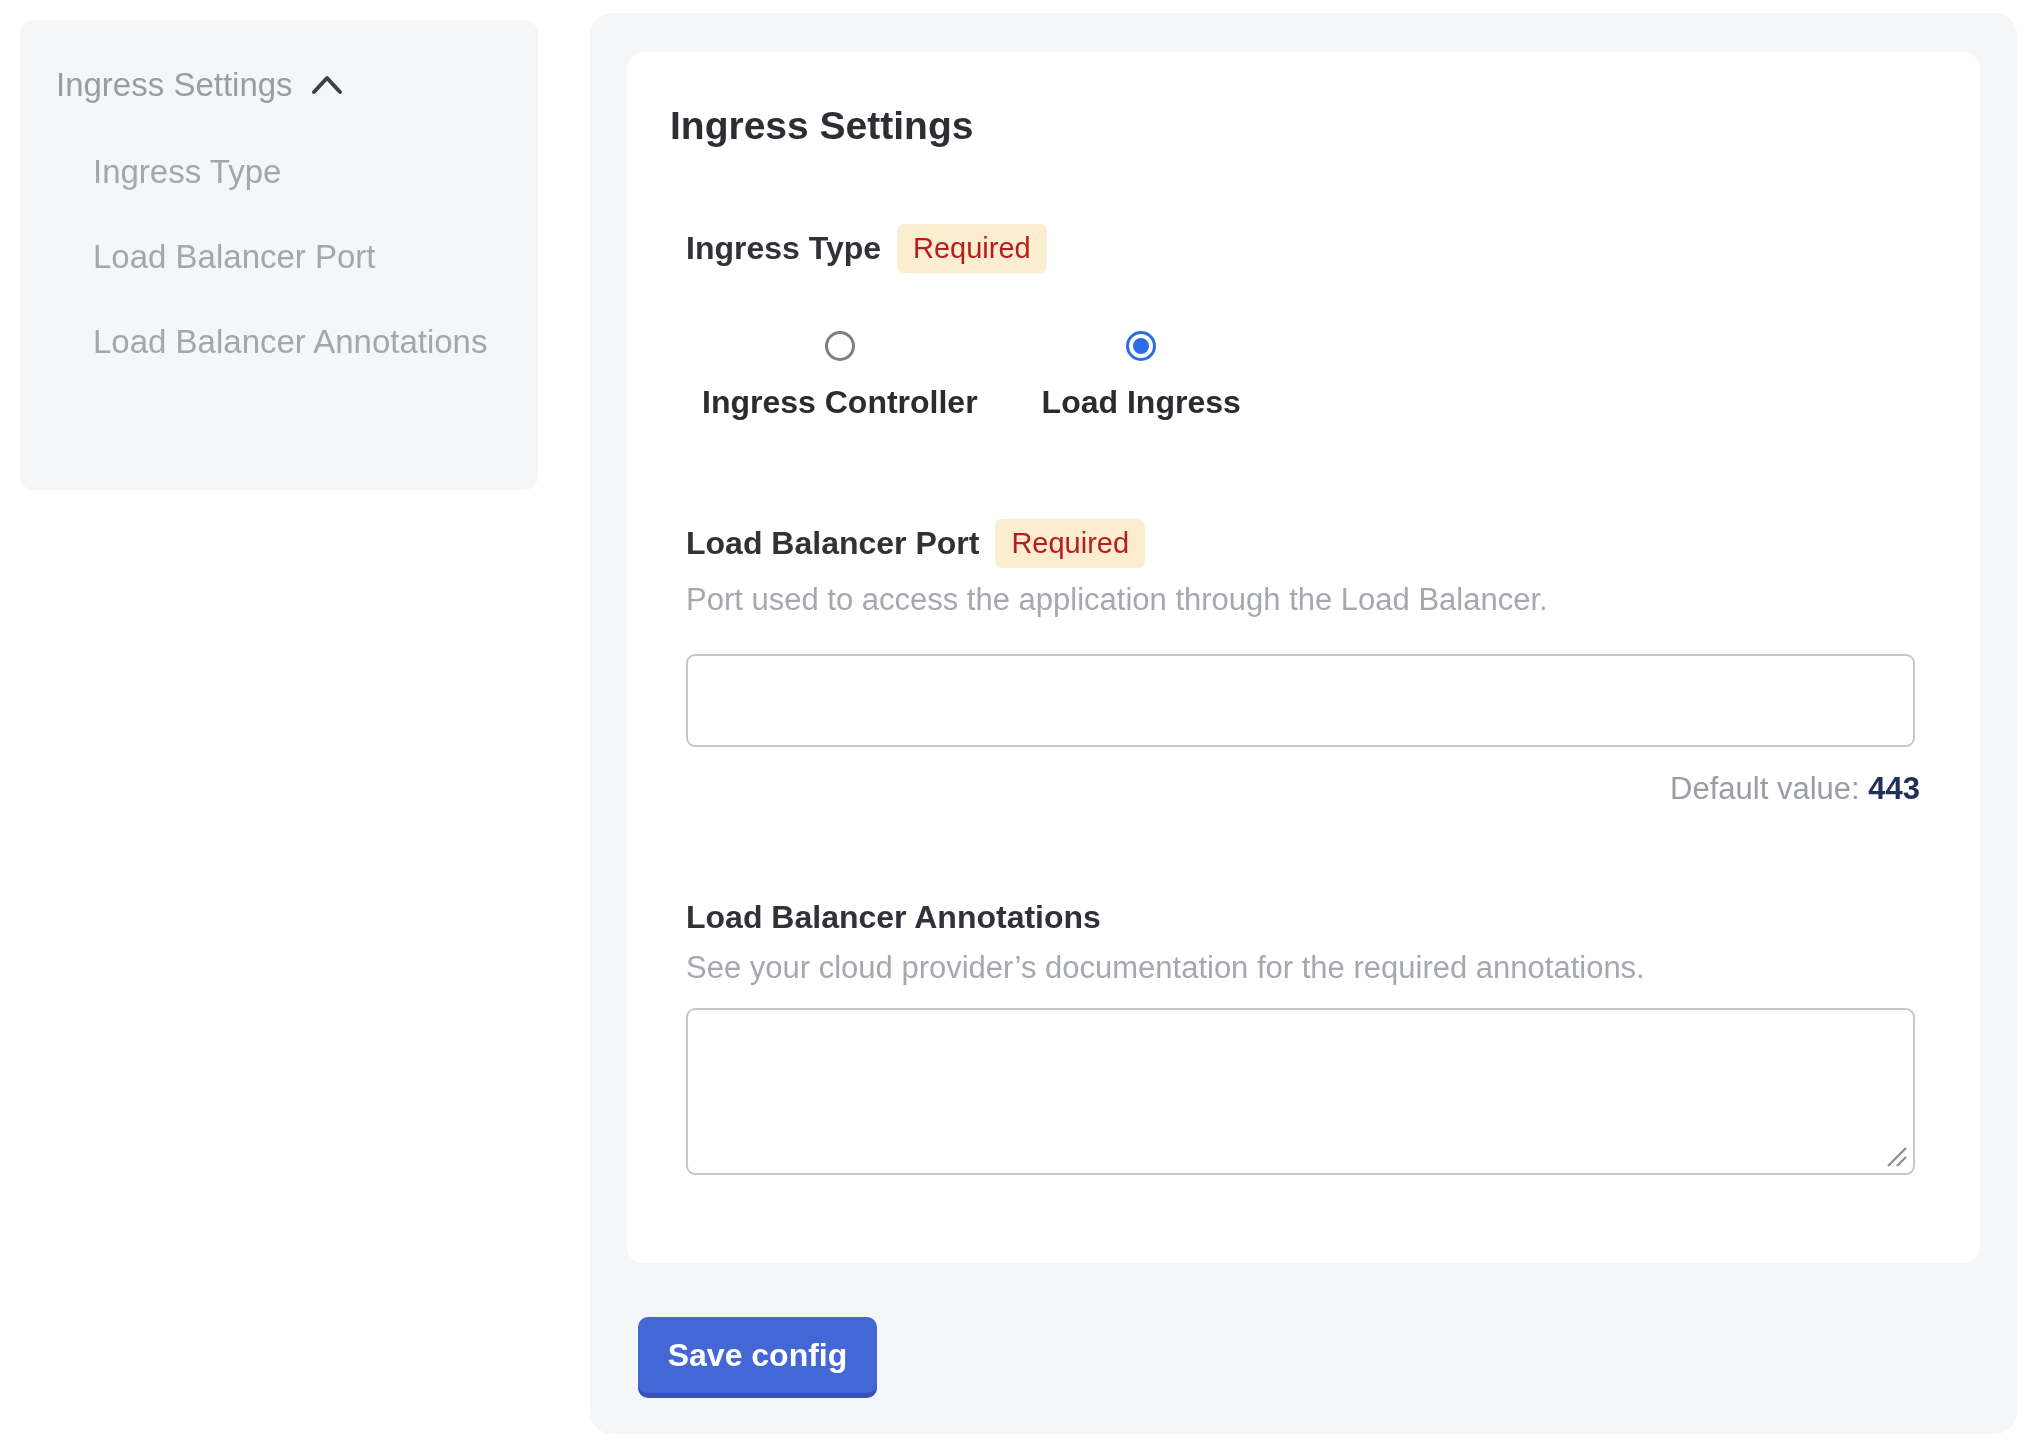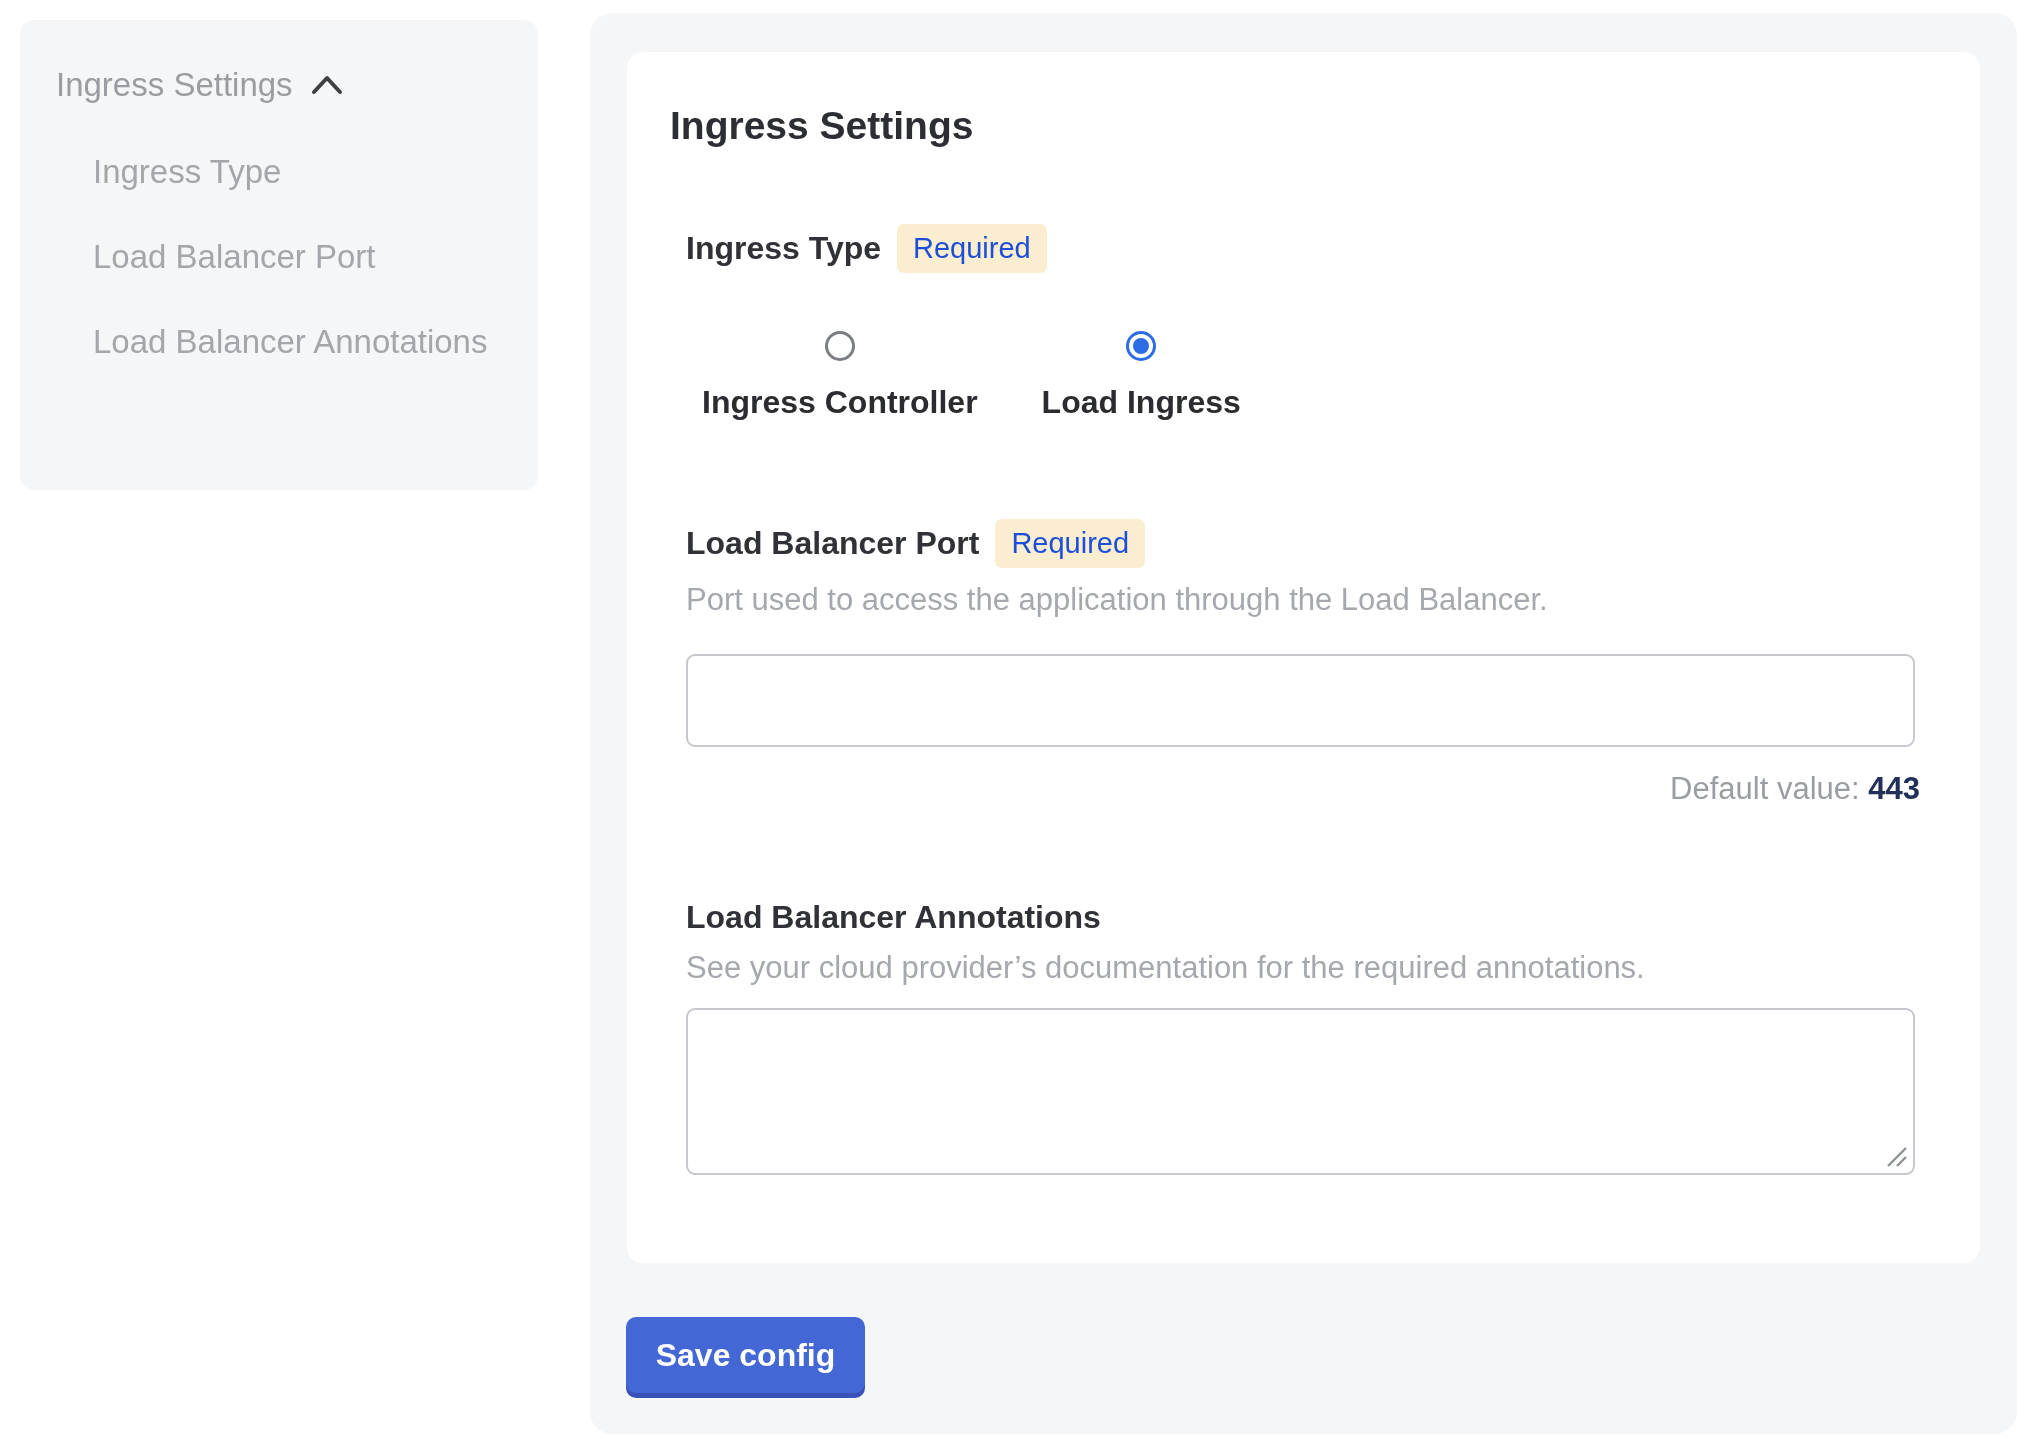--- a/index.html
+++ b/index.html
@@ -95,21 +95,21 @@
     align-items: center;
     gap: 16px;
   }
   .section-title {
     font-size: 32px;
     font-weight: bold;
     color: #303237;
   }
   .required-badge {
     background: #fbeed0;
-    color: #1d4ed8;
+    color: #b91c1c;
     font-size: 29px;
     padding: 8px 16px;
     border-radius: 7px;
   }
   .section-desc {
     font-size: 31px;
     color: #a5a8ad;
     margin-top: 14px;
   }
 
@@ -203,21 +203,21 @@
     right: 5px;
     bottom: 5px;
     width: 27px;
     height: 27px;
     cursor: nwse-resize;
   }
 
   
   .save-btn {
     position: absolute;
-    left: 36px;
+    left: 48px;
     top: 1304px;
     width: 239px;
     height: 76px;
     background: #4467d6;
     border: none;
     border-radius: 10px;
     box-shadow: 0 5px 0 #3a51b8;
     color: #ffffff;
     font-size: 32px;
     font-weight: bold;

